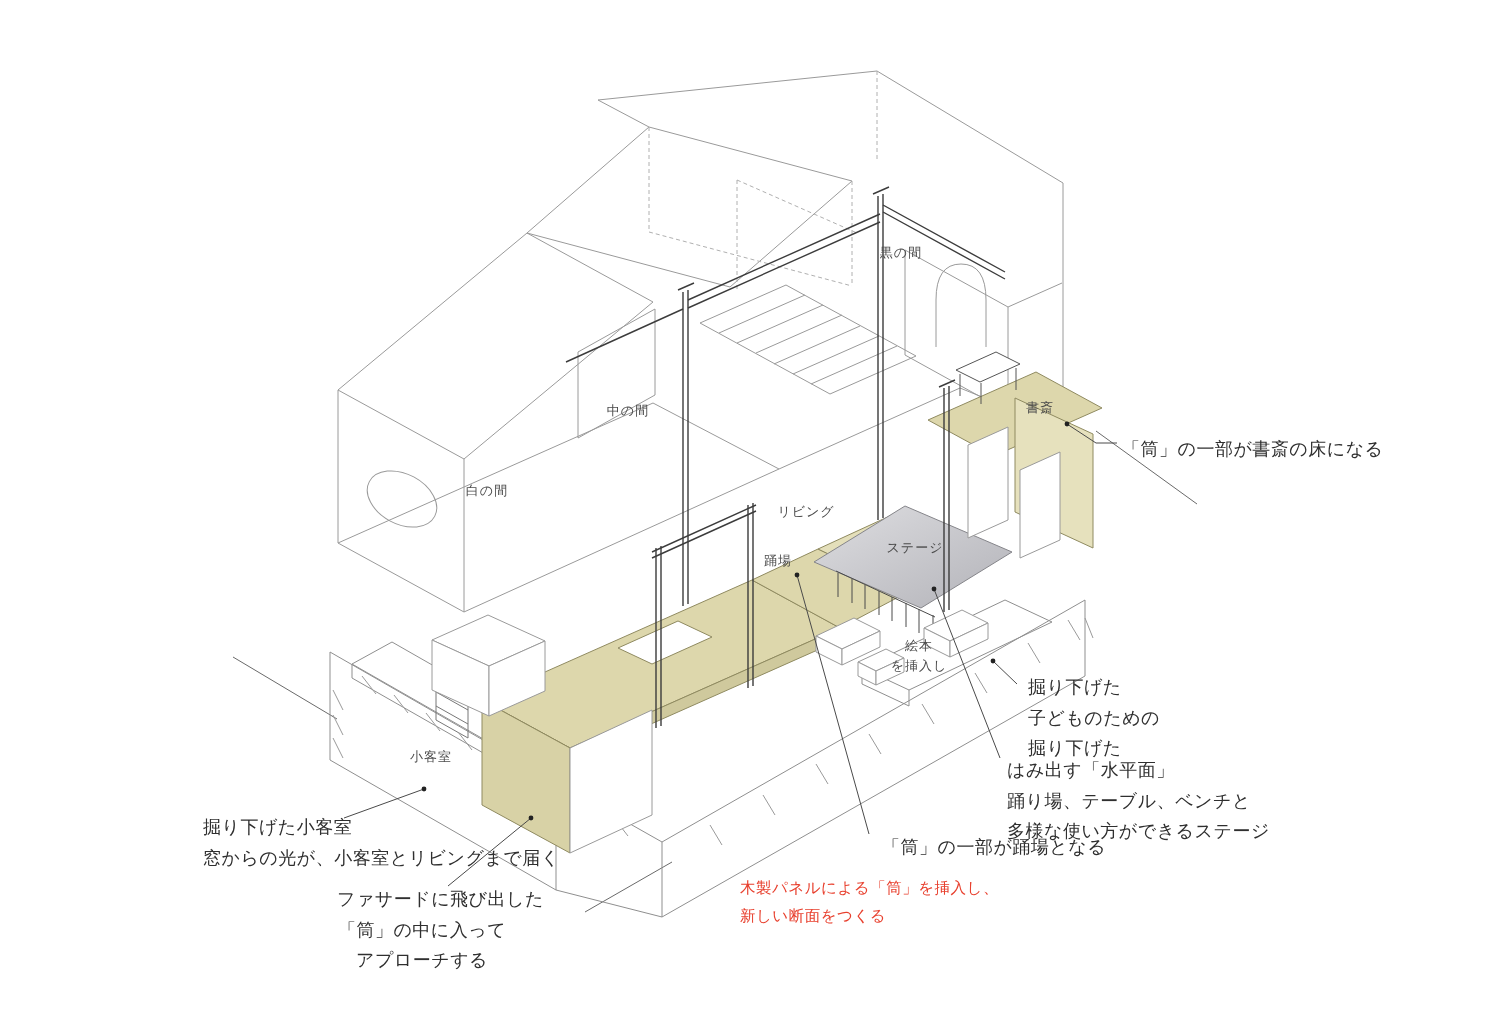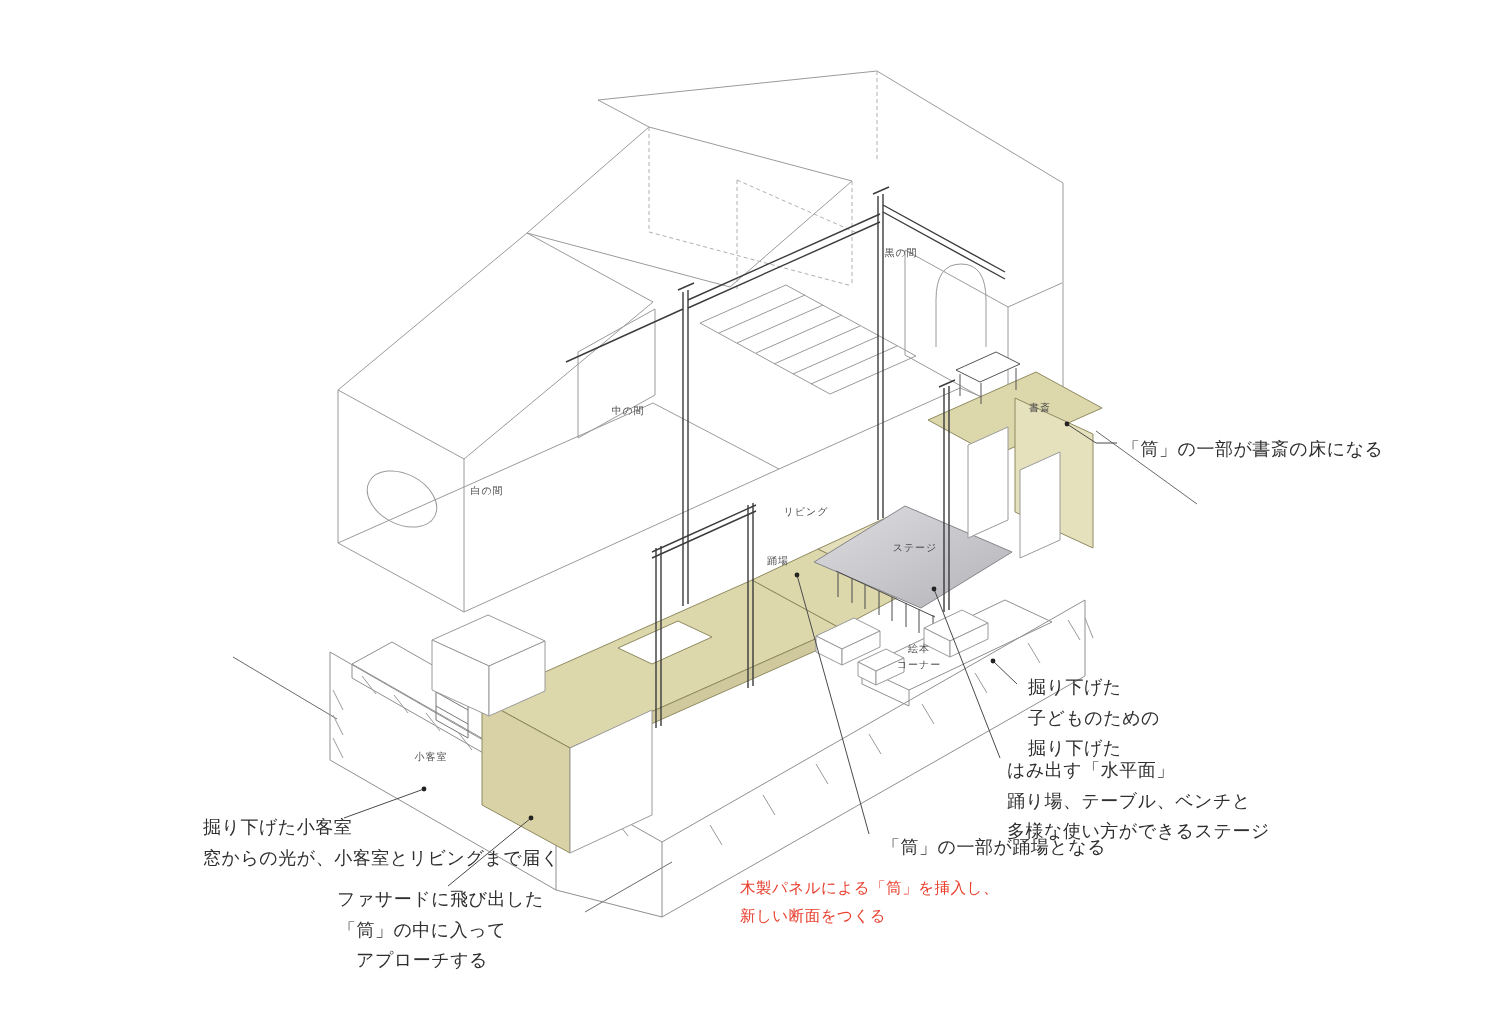--- a/index.html
+++ b/index.html
@@ -3,21 +3,21 @@
 <meta charset="utf-8">
 <style>
   html,body{margin:0;padding:0;background:#ffffff;}
   #canvas{
     position:relative;width:1500px;height:1031px;background:#ffffff;overflow:hidden;
     font-family:"Liberation Sans","DejaVu Sans",sans-serif;
   }
   #drawing{position:absolute;left:0;top:0;}
   .label{
     position:absolute;transform:translate(-50%,-50%);
-    font-size:10px;color:#4b4b4b;letter-spacing:1px;white-space:nowrap;text-align:center;
+    font-size:13px;color:#4b4b4b;letter-spacing:1px;white-space:nowrap;text-align:center;
     line-height:1.55;
   }
   .ann{
     position:absolute;font-size:18px;color:#2f2f2f;line-height:1.7;
     white-space:nowrap;letter-spacing:0.5px;
   }
   .ann.centered{text-align:center;font-family:Liberation Serif, serif;}
   .concept{
     position:absolute;font-size:15.5px;color:#e8402e;line-height:1.8;
     white-space:nowrap;letter-spacing:0.5px;font-weight:500;
@@ -136,21 +136,21 @@
 
   <div class="label" style="left:487px;top:491px">白の間</div>
   <div class="label" style="left:628px;top:411px">中の間</div>
   <div class="label" style="left:901px;top:253px">黒の間</div>
   <div class="label" style="left:1040px;top:408px">書斎</div>
   <div class="label" style="left:806px;top:512px">リビング</div>
   <div class="label" style="left:915px;top:548px">ステージ</div>
   <div class="label" style="left:778px;top:561px">踊場</div>
   <div class="label" style="left:919px;top:656px">
     <div>絵本</div>
-    <div>コーナー</div>
+    <div>を挿入し</div>
   </div>
   <div class="label" style="left:431px;top:757px">小客室</div>
 
   <div class="ann" style="left:1122px;top:434px">
     <div>「筒」の一部が書斎の床になる</div>
   </div>
 
   <div class="ann" style="left:1028px;top:672px">
     <div>掘り下げた</div>
     <div>子どものための</div>

